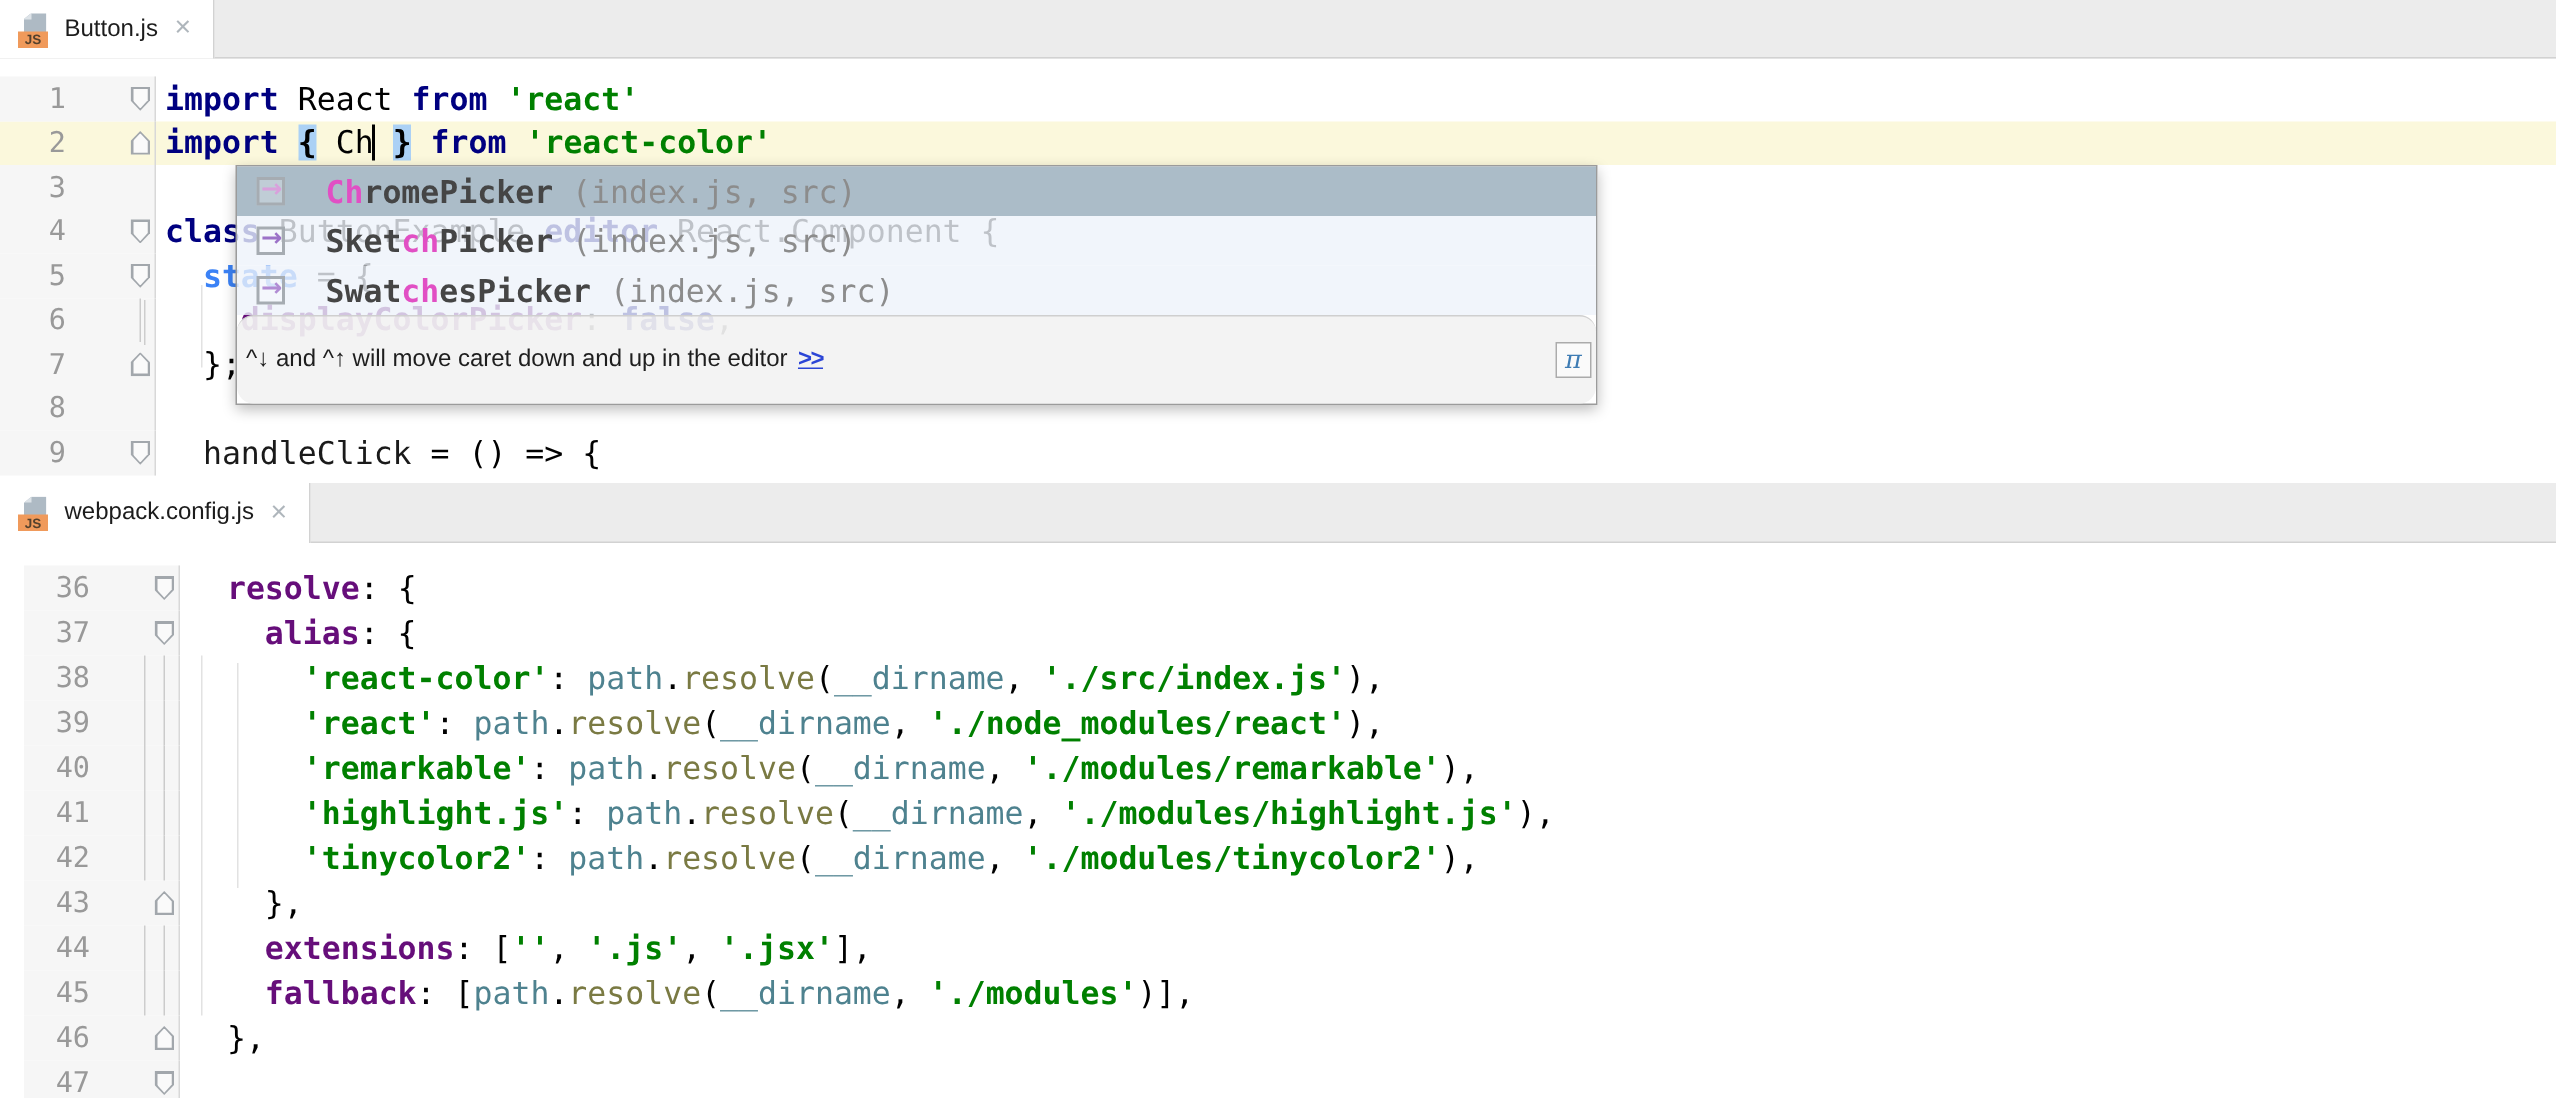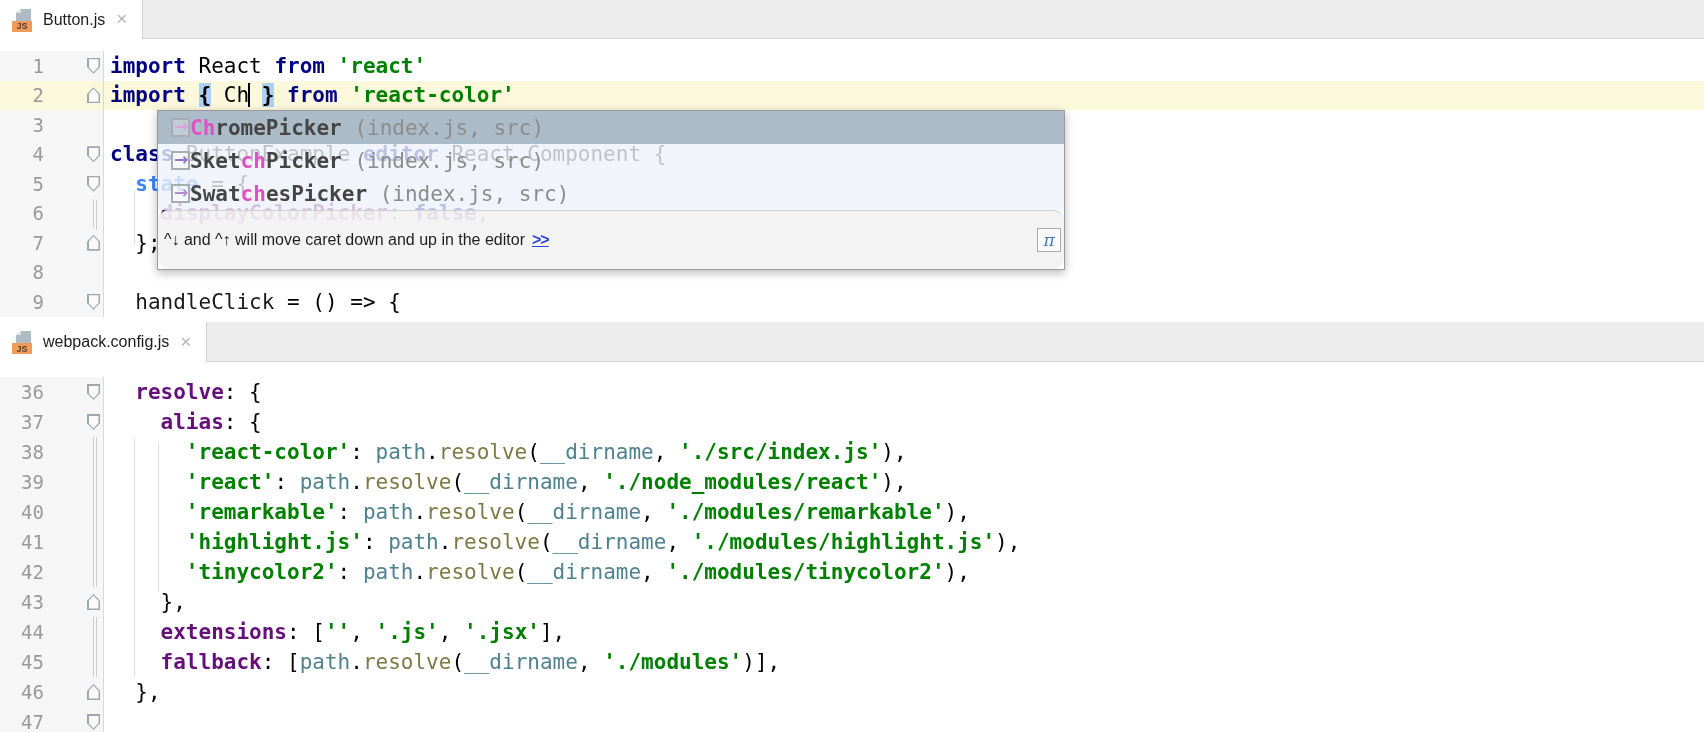--- a/index.html
+++ b/index.html
@@ -25,21 +25,21 @@
   .jsicon .badge{position:absolute;left:0;bottom:0;width:20px;height:11px;background:#F09A5B;
                  color:#54412d;font-weight:bold;font-size:9px;display:flex;align-items:center;
                  justify-content:center;font-family:"Liberation Sans",sans-serif;}
 
   
   .editor{position:absolute;left:0;width:100%;background:#fff;overflow:hidden;box-sizing:border-box;}
   #editor1{top:40px;height:282px;padding-top:11px;}
   #editor2{top:362px;height:370px;padding-top:15px;}
   .row{display:flex;align-items:center;}
   #editor1 .row{height:29.5px;}
-  #editor2 .row{height:30px;}
+  #editor2 .row{height:30px;margin-left:16px;}
   .row.cur{background:#FBF8DC;}
   .gutter{flex:0 0 104px;display:flex;align-items:center;height:100%;
           border-right:1px solid #D8D8D8;background:#F6F6F6;box-sizing:border-box;}
   .row.cur .gutter{background:transparent;}
   .lnum{width:44px;text-align:right;color:#999;font:19px "DejaVu Sans Mono",monospace;}
   .foldcell{flex:1;position:relative;height:100%;}
   .fold{position:absolute;right:3px;top:50%;margin-top:-8px;width:13px;height:16px;background:#A2A7AC;}
   .fold::after{content:'';position:absolute;left:1.5px;top:1.5px;right:1.5px;bottom:1.5px;
                background:#FAFAFA;clip-path:inherit;}
   .fold.down{clip-path:polygon(0 0,100% 0,100% 58%,50% 100%,0 58%);}
@@ -70,21 +70,21 @@
 
   
   #popup{position:absolute;left:157px;top:110px;width:908px;z-index:10;
          border:1px solid #9B9B9B;box-shadow:0 3px 9px rgba(0,0,0,0.28);box-sizing:border-box;}
   .pitem{height:33px;display:flex;align-items:center;background:rgba(237,243,250,0.80);
          font:21px "DejaVu Sans Mono",monospace;white-space:pre;}
   .pitem.sel{background:rgba(168,185,198,0.96);}
   .picon{width:15px;height:15px;border:2px solid #A6ACB2;margin-left:13px;position:relative;
          background:rgba(255,255,255,0.25);flex:0 0 15px;}
   .picon .arr{position:absolute;left:1px;top:-4px;font:bold 17px "DejaVu Sans",sans-serif;}
-  .pname{font-weight:bold;color:#454545;}
+  .pname{font-weight:bold;color:#454545;margin-left:27px;}
   .pmatch{color:#E14FC4;font-weight:bold;}
   .pdetail{color:#8C8C8C;}
   .phint{height:26px;background:rgba(242,242,242,0.93);border-top:1px solid #CFCFCF;
          display:flex;align-items:center;padding:16px 6px;font-size:16px;color:#1E1E1E;position:relative;border-radius:11px;}
   .plink{color:#2B45D6;text-decoration:underline;font-weight:bold;margin-left:7px;letter-spacing:-1px;}
   .pibox{position:absolute;right:3px;top:50%;transform:translateY(-50%);width:22px;height:22px;
          border:1px solid #ABABAB;background:#FAFAFA;color:#3E7CB4;
          font:italic 17px "DejaVu Serif",serif;display:flex;align-items:center;justify-content:center;}
 </style>
 </head>

